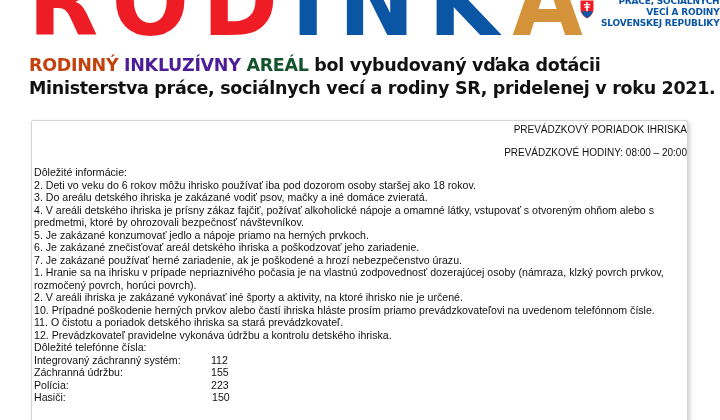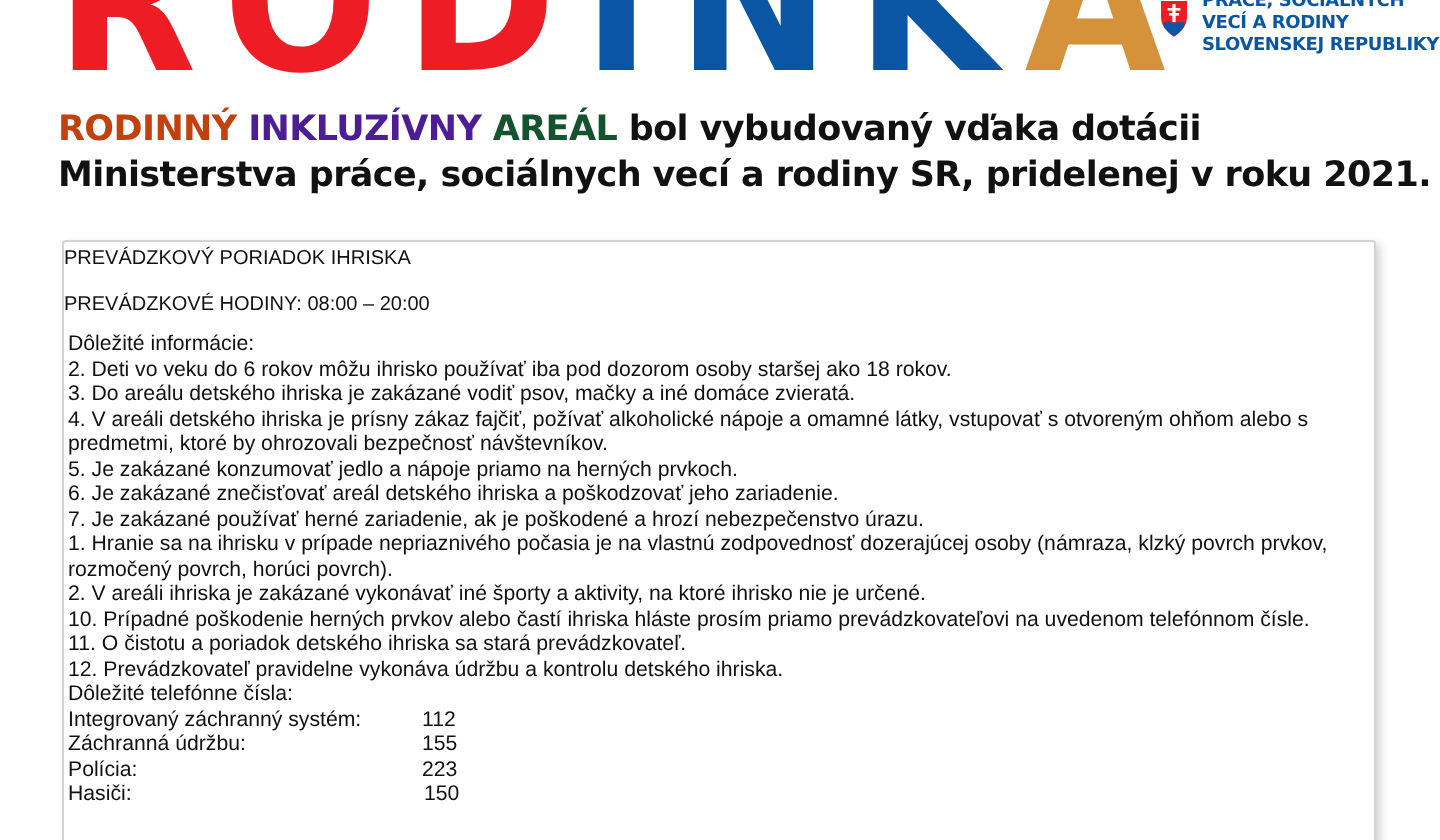--- a/index.html
+++ b/index.html
@@ -15,20 +15,21 @@
     font-family: "Liberation Sans", "DejaVu Sans", sans-serif;
     color: #111;
   }
   .logo-row {
     position: absolute;
     left: 0;
     top: 0;
     width: 720px;
     height: 46px;
     overflow: hidden;
+    text-align: right;
   }
   .big-letters {
     position: absolute;
     left: 28px;
     top: -34px;
     font-family: "DejaVu Sans", sans-serif;
     font-weight: bold;
     font-size: 96px;
     line-height: 72px;
     letter-spacing: 14px;
@@ -85,21 +86,21 @@
   .doc-inner {
     font-family: "Liberation Sans", sans-serif;
     font-size: 10.6px;
     line-height: 12.5px;
     color: #111;
   }
   .doc-title {
     position: absolute;
     left: 0;
     width: 100%;
-    text-align: left;
+    text-align: right;
     font-family: "Liberation Sans", sans-serif;
     font-size: 10px;
   }
   .doc-body {
     position: absolute;
     left: 2px;
     top: 45px;
     width: 650px;
   }
   .doc-body p {

